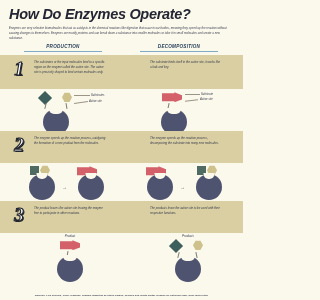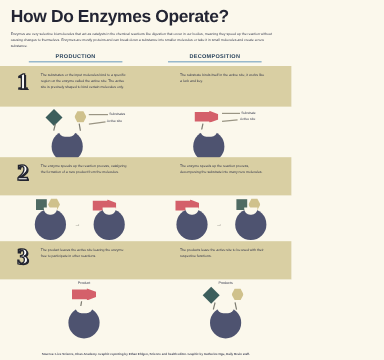--- a/index.html
+++ b/index.html
@@ -2,21 +2,21 @@
 <html><head>
 <meta charset="utf-8">
 <style>
   html,body{margin:0;padding:0;}
   body{
     width:243px;height:300px;overflow:hidden;
     background:#fbf8ec;
     font-family:"Liberation Sans", sans-serif;
     color:#2f3142;
   }
-  .page{position:relative;width:243px;height:300px;background:#fbf8ec;}
+  .page{position:relative;width:243px;height:300px;background:#fbf8ec;font-style:italic;}
 
   
   .header{padding:7px 9px 0 9px;}
   .title{
     font-size:14.5px;font-weight:bold;letter-spacing:-0.3px;
     color:#232533;line-height:1.05;margin:0 0 4px 0;
   }
   .intro{
     font-size:2.9px;line-height:1.62;color:#3d4052;
     margin:0;padding-right:4px;text-align:left;

